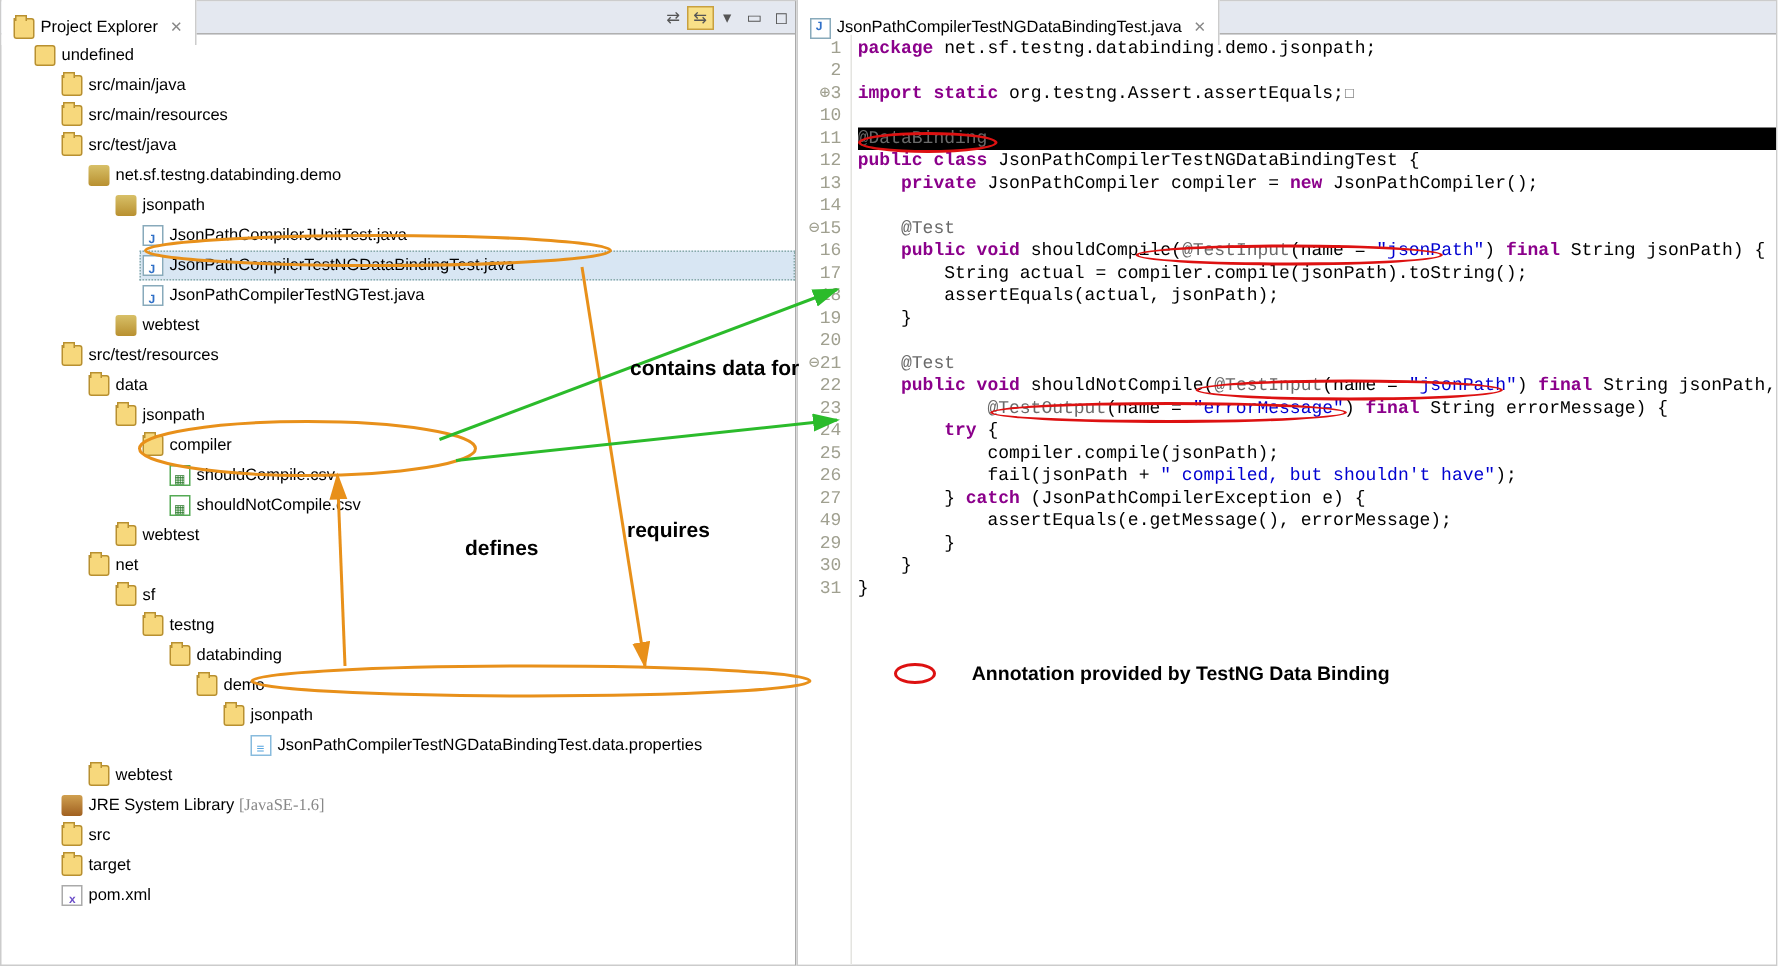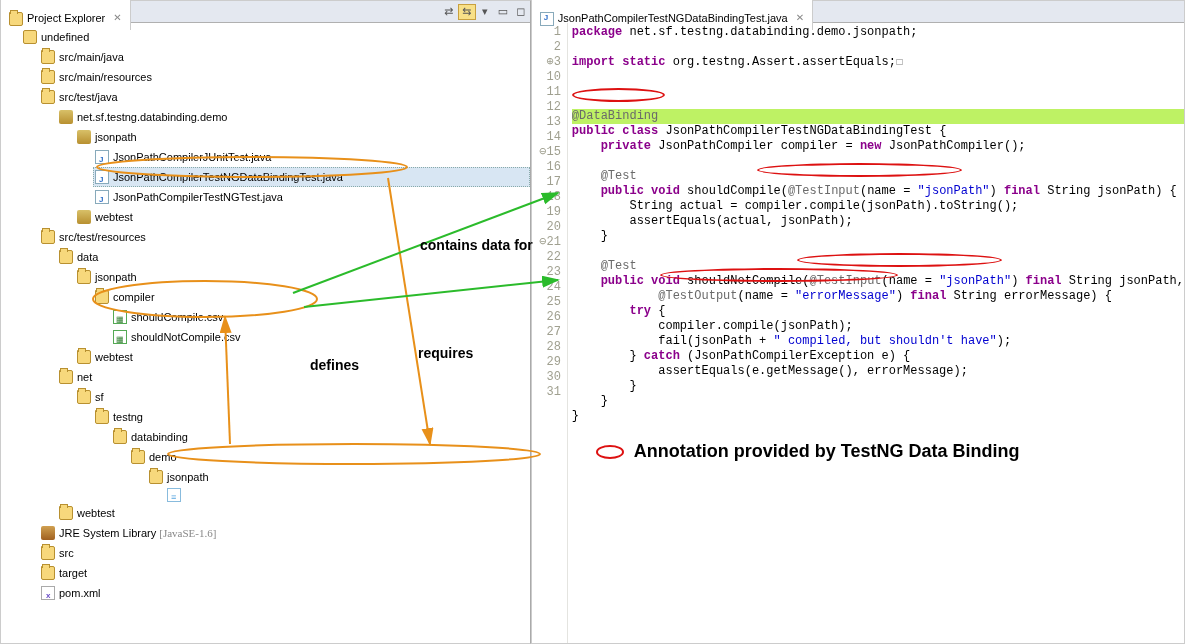--- a/index.html
+++ b/index.html
@@ -96,33 +96,33 @@
   white-space: pre;
   color: #000;
   overflow: auto;
   flex: 1;
 }
 .code div { height: 15px; }
 .kw { color: #8b008b; font-weight: bold; }
 .ann { color: #6a6a6a; }
 .str { color: #0000d0; }
 .it { }
-.line-hl { background: #bef264; margin-top: 24px; }
+.line-hl { background: #000000; }
 .box { color: #808080; }
 
 .markers { position:absolute; inset:0; pointer-events:none; }
 .ell { position:absolute; border:2px solid; border-radius:50%; }
 .red { border-color: #d11; }
 svg.anno { position:absolute; inset:0; }
 
 .legend {
   position: absolute;
   left: 64px; top: 440px;
-  display: flex; align-items: center; gap: 10px;
-  font-size: 18px;
+  display: flex; align-items: center; gap: 24px;
+  font-size: 13px;
   font-weight: bold;
 }
 .legend .swatch {
   width: 28px; height: 14px;
   border: 2px solid #d11;
   border-radius: 50%;
 }
 </style>
 </head>
 <body>
@@ -289,20 +289,21 @@
                                   <ul>
                                     <li>
                                       <div class="row">
                                         <span class="icon i-folder"></span>
                                         <span>jsonpath</span>
                                       </div>
                                       <ul>
                                         <li>
                                           <div class="row">
                                             <span class="icon i-prop"></span>
+                                            <span>JsonPathCompilerTestNGDataBindingTest.data.properties</span>
                                           </div>
                                         </li>
                                       </ul>
                                     </li>
                                   </ul>
                                 </li>
                               </ul>
                             </li>
                           </ul>
                         </li>
@@ -372,21 +373,21 @@
         <div>18</div>
         <div>19</div>
         <div>20</div>
         <div>⊖21</div>
         <div>22</div>
         <div>23</div>
         <div>24</div>
         <div>25</div>
         <div>26</div>
         <div>27</div>
-        <div>28</div>
+        <div>49</div>
         <div>29</div>
         <div>30</div>
         <div>31</div>
       </div>
     <div class="code" id="code"><div><span class="kw">package</span><span> net.sf.testng.databinding.demo.jsonpath;</span></div><div></div><div><span class="kw">import</span><span> </span><span class="kw">static</span><span> org.testng.Assert.</span><span class="it">assertEquals</span><span>;</span><span class="box">☐</span></div><div></div><div class="line-hl"><span class="ann">@DataBinding</span></div><div><span class="kw">public</span><span> </span><span class="kw">class</span><span> JsonPathCompilerTestNGDataBindingTest {</span></div><div><span>    </span><span class="kw">private</span><span> JsonPathCompiler compiler = </span><span class="kw">new</span><span> JsonPathCompiler();</span></div><div></div><div><span>    </span><span class="ann">@Test</span></div><div><span>    </span><span class="kw">public</span><span> </span><span class="kw">void</span><span> shouldCompile(</span><span class="ann">@TestInput</span><span>(name = </span><span class="str">"jsonPath"</span><span>) </span><span class="kw">final</span><span> String jsonPath) {</span></div><div>        String actual = compiler.compile(jsonPath).toString();</div><div><span>        </span><span class="it">assertEquals</span><span>(actual, jsonPath);</span></div><div>    }</div><div></div><div><span>    </span><span class="ann">@Test</span></div><div><span>    </span><span class="kw">public</span><span> </span><span class="kw">void</span><span> shouldNotCompile(</span><span class="ann">@TestInput</span><span>(name = </span><span class="str">"jsonPath"</span><span>) </span><span class="kw">final</span><span> String jsonPath,</span></div><div><span>            </span><span class="ann">@TestOutput</span><span>(name = </span><span class="str">"errorMessage"</span><span>) </span><span class="kw">final</span><span> String errorMessage) {</span></div><div><span>        </span><span class="kw">try</span><span> {</span></div><div>            compiler.compile(jsonPath);</div><div><span>            </span><span class="it">fail</span><span>(jsonPath + </span><span class="str">" compiled, but shouldn't have"</span><span>);</span></div><div><span>        } </span><span class="kw">catch</span><span> (JsonPathCompilerException e) {</span></div><div><span>            </span><span class="it">assertEquals</span><span>(e.getMessage(), errorMessage);</span></div><div>        }</div><div>    }</div><div>}</div></div>
   </div>
 
   <div class="markers">
     <div class="ell red" style="left:40px; top:87px; width:93px; height:14px;"></div>
     <div class="ell red" style="left:225px; top:162px; width:205px; height:14px;"></div>

